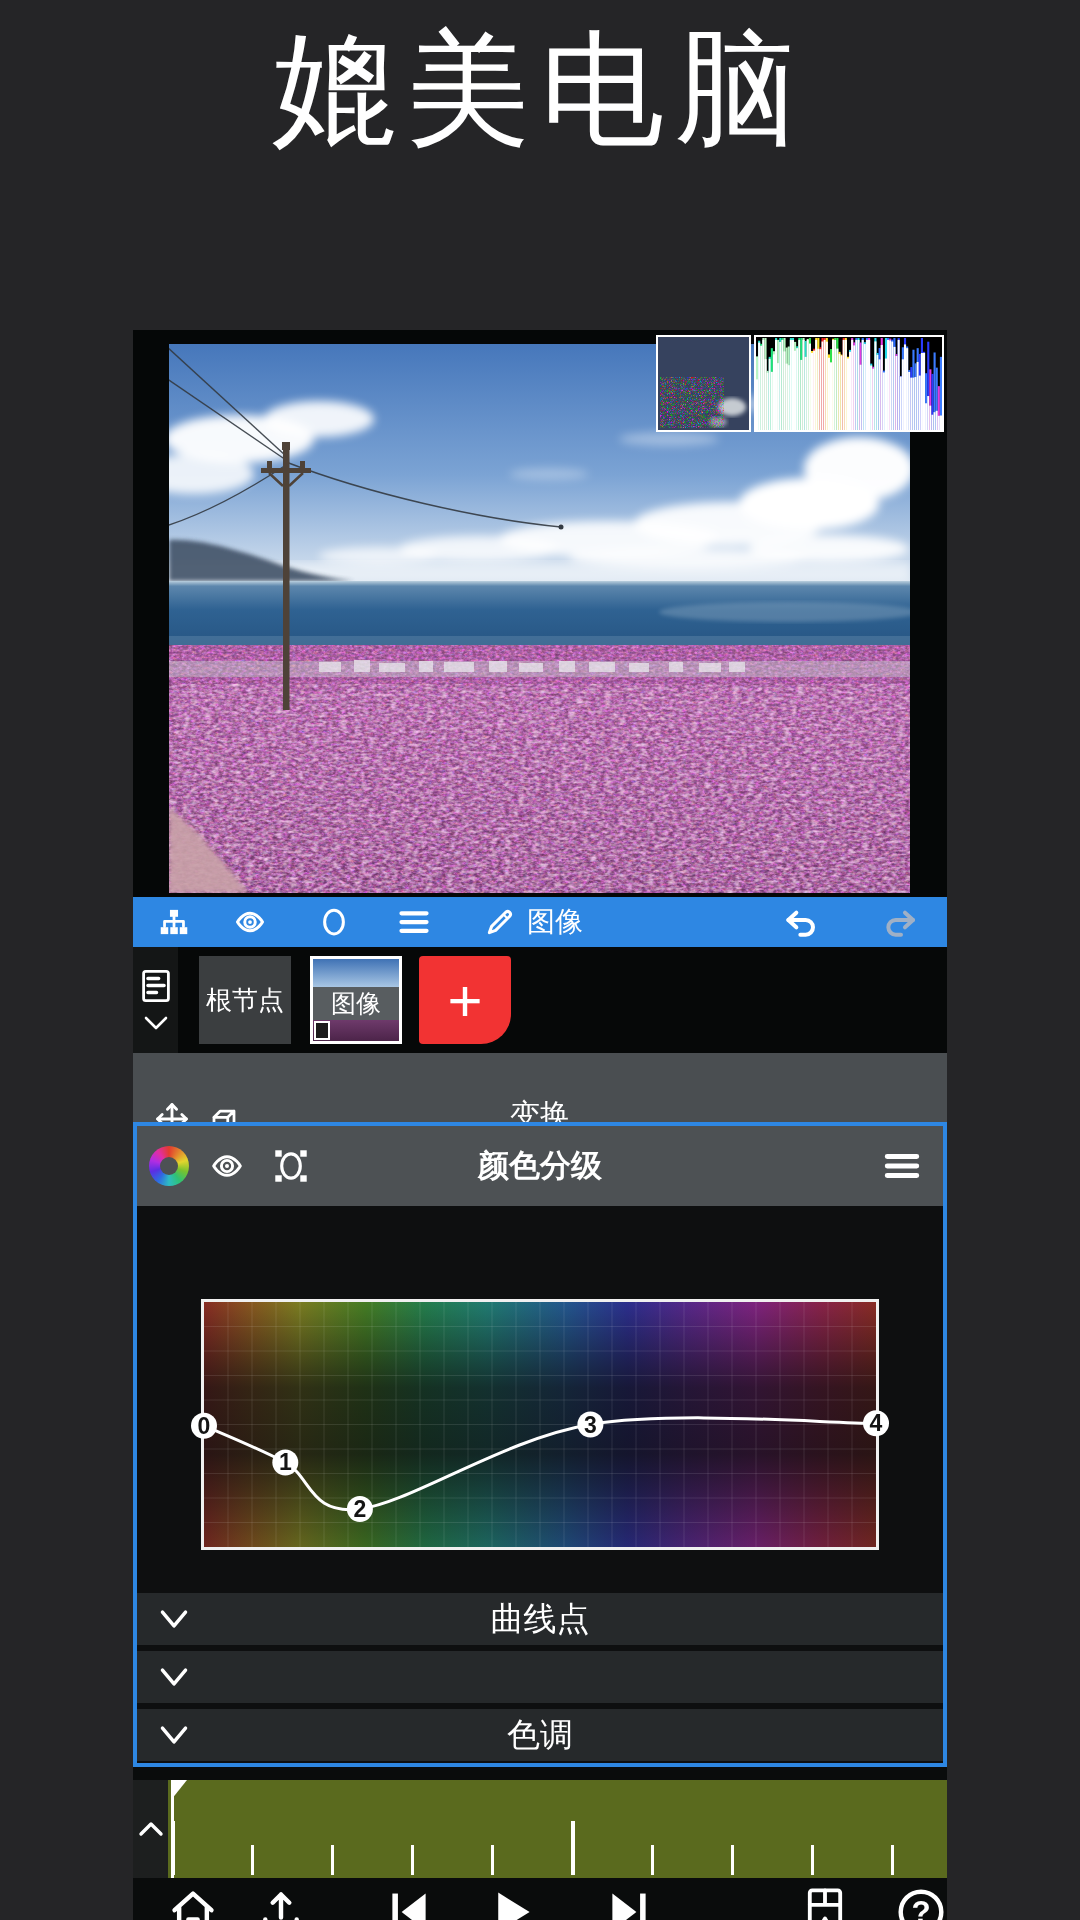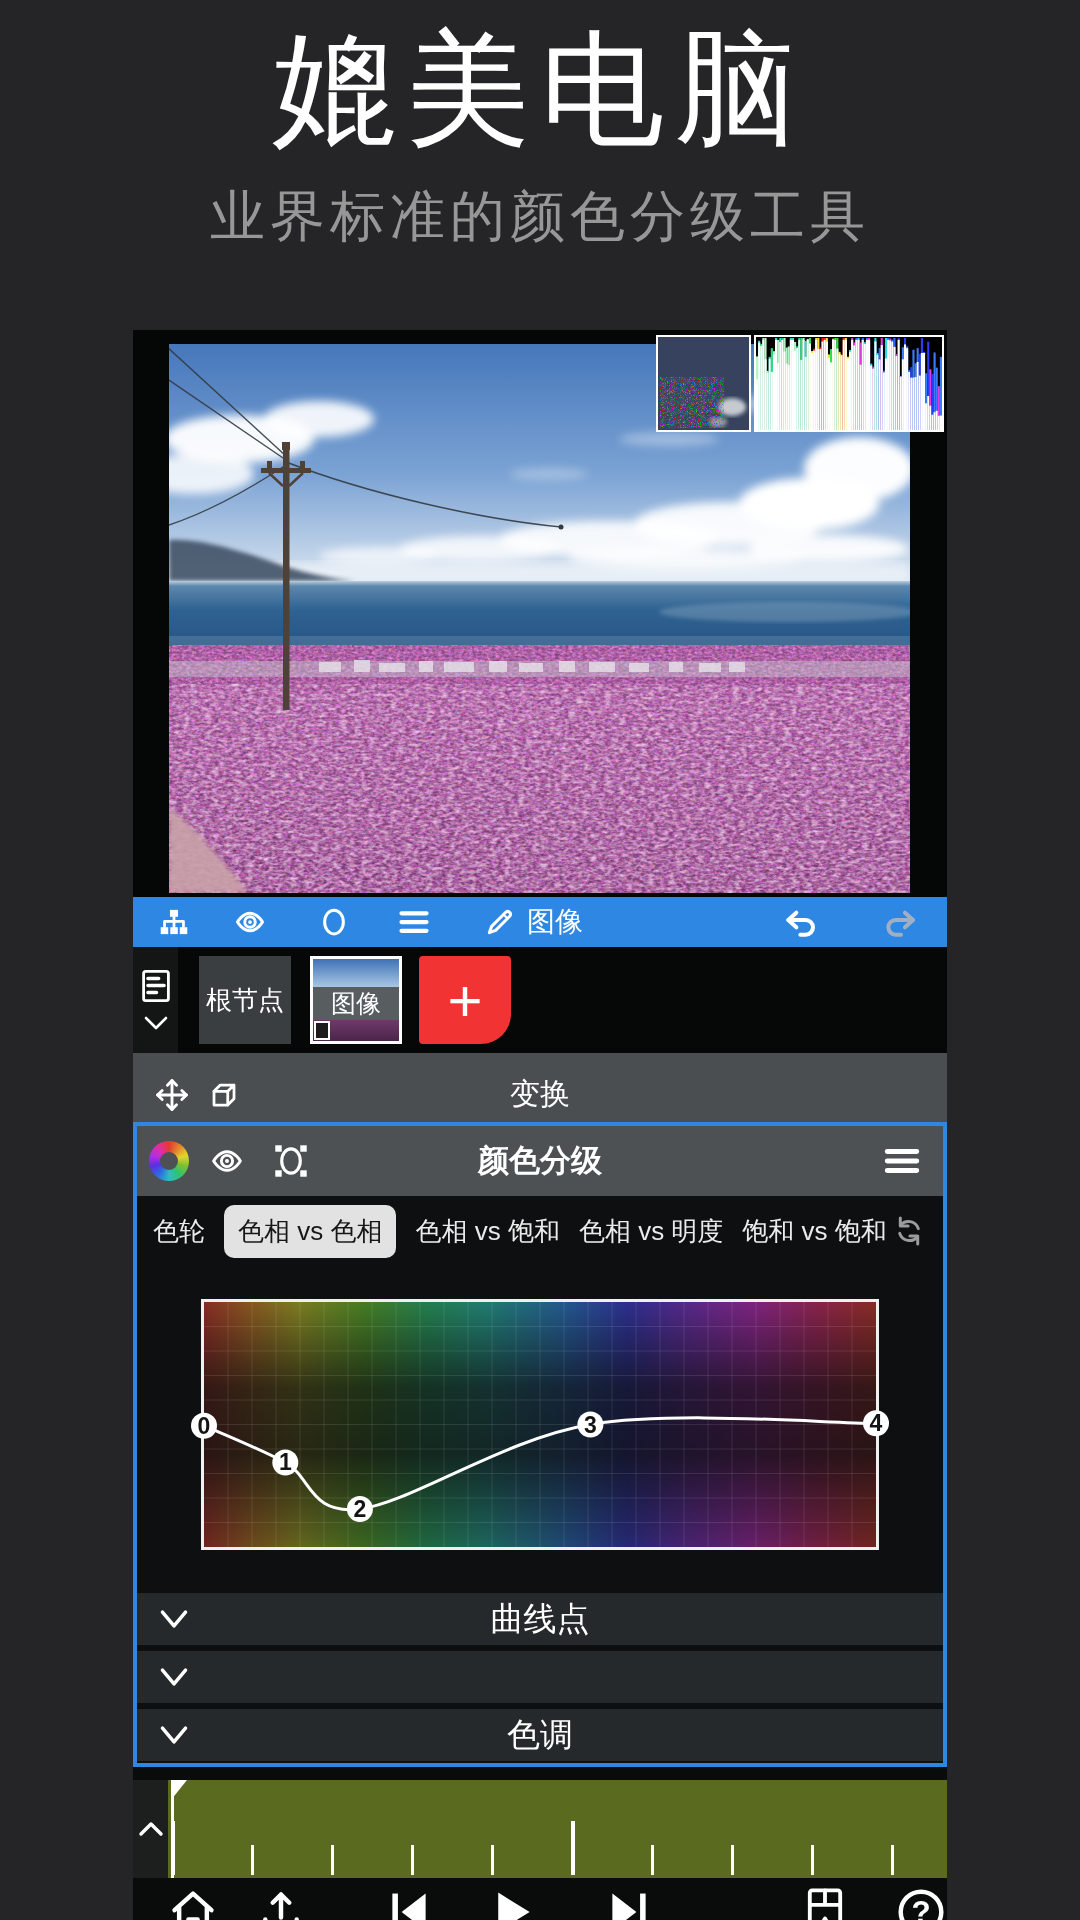--- a/index.html
+++ b/index.html
@@ -48,30 +48,30 @@
   .img-node{left:177px;width:92px;border:3px solid #fff;background:#fff;overflow:hidden;}
   .it-sky{height:34%;background:linear-gradient(#3f72b5,#a8c6e4);}
   .it-label{height:40%;background:#585d60;color:#fff;font-size:25px;display:flex;align-items:center;justify-content:center;}
   .it-field{height:26%;background:linear-gradient(#6e3a6b,#4c2449);position:relative;}
   .it-notch{position:absolute;left:1px;bottom:1px;width:12px;height:15px;border:2px solid #fff;background:#1c1c1c;}
   .add-node{left:286px;width:92px;background:var(--add-red,#f23333);border-radius:4px 4px 30px 4px;
             color:#fff;display:flex;align-items:center;justify-content:center;font-size:60px;font-weight:300;}
 
   
   .transformrow{position:absolute;left:0;top:723px;width:814px;height:83px;background:#4a4e51;
-                display:flex;align-items:center;}
+                display:flex;align-items:flex-end;}
   .transformrow svg{stroke:#fff;fill:none;stroke-width:2.2;stroke-linecap:round;stroke-linejoin:round;}
   .ic-move{width:34px;height:34px;margin-left:22px;display:inline-flex;}
   .ic-cube{width:30px;height:30px;margin-left:20px;display:inline-flex;}
   .row-title{position:absolute;left:0;right:0;text-align:center;color:#fff;font-size:30px;}
 
   
   .cgpanel{position:absolute;left:0;top:792px;width:814px;height:645px;background:#0e0f10;
            border:4px solid var(--accent-blue,#2e87e3);box-sizing:border-box;}
-  .cghead{position:relative;height:70px;background:var(--panel-gray,#4d5154);display:flex;align-items:center;}
+  .cghead{position:relative;height:80px;background:var(--panel-gray,#4d5154);display:flex;align-items:center;}
   .cghead svg{stroke:#fff;fill:none;stroke-width:2.2;stroke-linecap:round;stroke-linejoin:round;}
   .wheel{width:40px;height:40px;margin-left:12px;border-radius:50%;position:relative;
          background:conic-gradient(#e23b2e,#e2862e,#e2d52e,#7ac22e,#2ec274,#2ebcc2,#2e6ce2,#5b2ee2,#b02ee2,#e22ea0,#e23b2e);}
   .wheel::after{content:"";position:absolute;inset:11px;border-radius:50%;background:var(--panel-gray,#4d5154);}
   .ic-eye2{width:36px;height:32px;margin-left:22px;display:inline-flex;}
   .ic-sel{width:40px;height:38px;margin-left:24px;display:inline-flex;}
   .cg-title{position:absolute;left:0;right:0;text-align:center;color:#fff;font-size:31px;font-weight:bold;}
   .ic-burger{position:absolute;right:22px;width:38px;height:30px;display:inline-flex;}
   .ic-burger svg{stroke-width:4.6;}
 
@@ -111,21 +111,20 @@
   .bic{position:absolute;top:10px;width:48px;height:48px;}
   .bic svg{width:100%;height:100%;stroke:#fff;fill:none;stroke-width:2.4;stroke-linecap:round;stroke-linejoin:round;}
   .b-home{left:36px;} .b-up{left:124px;} .b-prev{left:252px;} .b-play{left:356px;}
   .b-next{left:472px;} .b-grid{left:668px;} .b-help{left:764px;}
 </style>
 </head>
 <body>
 
 <div class="page">
   <div class="hero-title">媲美电脑</div>
-  <div class="hero-subtitle">业界标准的颜色分级工具</div>
 
   <div class="mock">
 
     <div class="canvas">
       <div class="photo">
         <svg viewBox="0 0 741 549" preserveAspectRatio="none">
           <defs>
             <linearGradient id="gSky" x1="0" y1="0" x2="0" y2="1">
               <stop offset="0" stop-color="#4677bb"></stop>
                 <stop offset="0.55" stop-color="#7ba3d4"></stop>
@@ -540,37 +539,20 @@
             </svg>
         </span>
         <span class="cg-title">颜色分级</span>
         <span class="ic-burger">
           <svg viewBox="0 0 36 28">
               <path d="M4 5h28M4 14h28M4 23h28"></path>
             </svg>
         </span>
       </div>
 
-      <div class="cgtabs">
-        <div class="tab-list">
-            <div class="tab">色轮</div>
-            <div class="tab sel">色相 vs 色相</div>
-            <div class="tab">色相 vs 饱和</div>
-            <div class="tab">色相 vs 明度</div>
-            <div class="tab">饱和 vs 饱和</div>
-          </div>
-        <span class="ic-refresh">
-          <svg viewBox="0 0 24 24">
-              <path d="M18.2 10.4A6.8 6.8 0 0 0 6.4 8.2"></path>
-          <polyline points="6.2,3.4 6.2,8.6 11.4,8.6"></polyline>
-          <path d="M5.8 13.6a6.8 6.8 0 0 0 11.8 2.2"></path>
-          <polyline points="17.8,20.6 17.8,15.4 12.6,15.4"></polyline>
-            </svg>
-        </span>
-      </div>
 
       <div class="curvebox">
         <svg viewBox="0 0 672 245">
             <path d="M24.0 0V245M48.0 0V245M72.0 0V245M96.0 0V245M120.0 0V245M144.0 0V245M168.0 0V245M192.0 0V245M216.0 0V245M240.0 0V245M264.0 0V245M288.0 0V245M312.0 0V245M336.0 0V245M360.0 0V245M384.0 0V245M408.0 0V245M432.0 0V245M456.0 0V245M480.0 0V245M504.0 0V245M528.0 0V245M552.0 0V245M576.0 0V245M600.0 0V245M624.0 0V245M648.0 0V245M0 24.5H672M0 49.0H672M0 73.5H672M0 98.0H672M0 122.5H672M0 147.0H672M0 171.5H672M0 196.0H672M0 220.5H672" stroke="rgba(255,255,255,0.10)" stroke-width="1" fill="none"></path>
             <path d="M0 123.725C13.6 129.8 55.3 146.6 81.3 160.5C107.3 174.4 105.1 213.4 155.9 207.0C206.8 200.7 300.4 136.8 386.4 122.5C472.4 108.2 624.4 121.5 672.0 121.3" stroke="#ffffff" stroke-width="3" fill="none"></path>
             <g>
               <circle cx="0" cy="123.725" r="13" fill="#ffffff"></circle>
               <text x="0" y="131.725" text-anchor="middle" font-size="23" font-weight="bold" fill="#141414">0</text>
             </g>
             <g>

